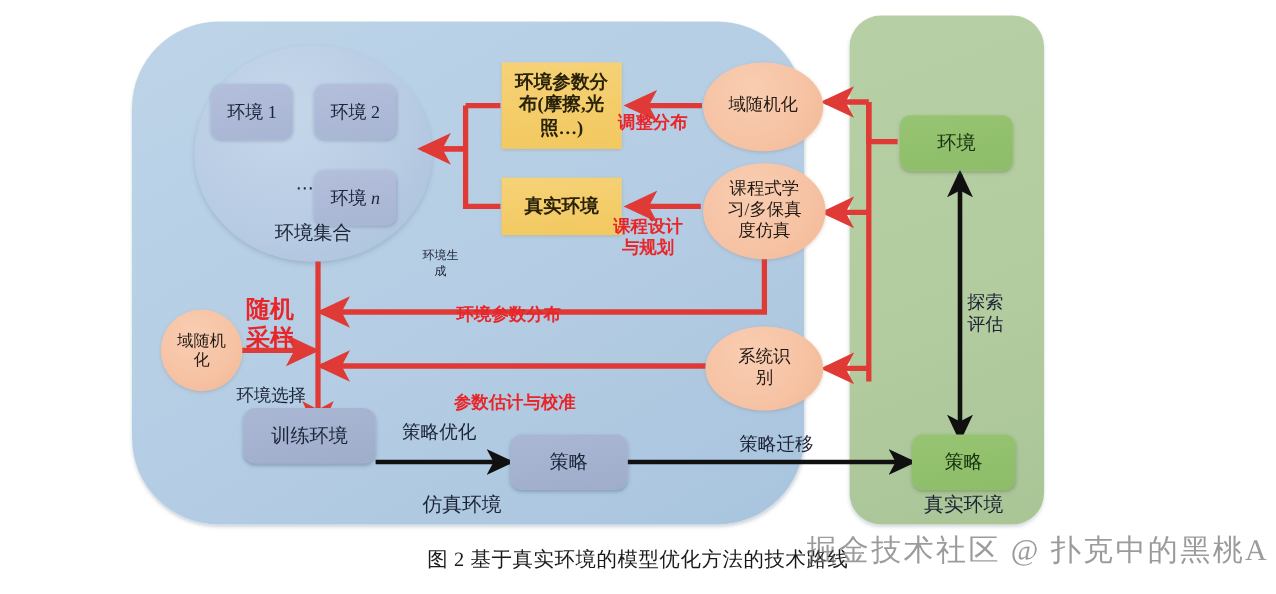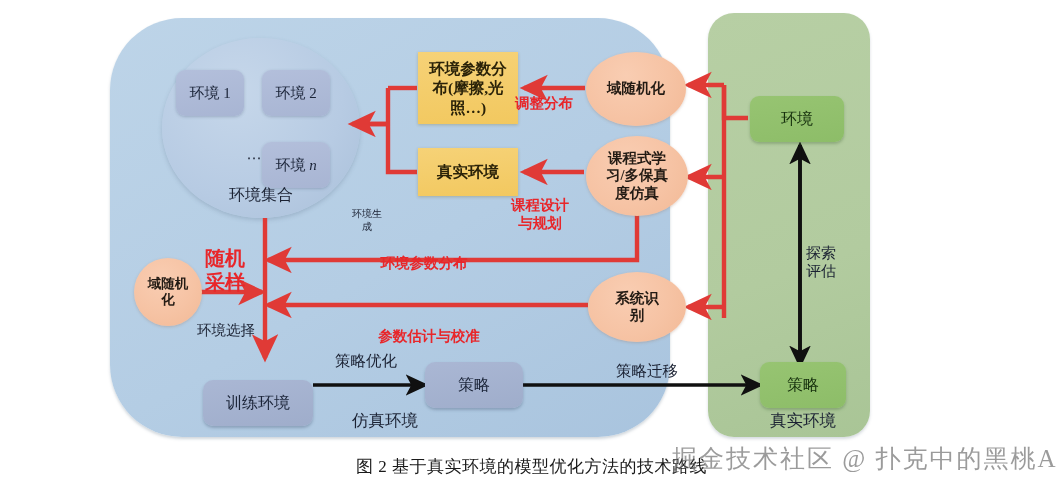--- a/index.html
+++ b/index.html
@@ -27,21 +27,21 @@
               border-radius:9px;color:#1b2438;font-size:15px;
               box-shadow:0 1px 3px rgba(70,85,115,.3);}
   .bx-yellow{background:linear-gradient(175deg,#f6d277 0%,#f2c85f 100%);
              color:#2a2208;font-size:15.5px;font-weight:700;
              box-shadow:0 1px 3px rgba(120,95,20,.3);}
   .bx-green{background:linear-gradient(170deg,#97c472 0%,#8dbd68 100%);
             border-radius:9px;color:#16300d;font-size:16px;
             box-shadow:0 2px 3px rgba(70,105,55,.35);}
   .el-peach{background:radial-gradient(circle at 40% 32%,#f9cdb2 0%,#f6c3a4 55%,#f2b996 100%);
             border-radius:50%;color:#231b14;font-size:14.5px;line-height:1.2;
-            box-shadow:0 1px 3px rgba(150,110,85,.3);font-weight:bold;}
+            box-shadow:0 1px 3px rgba(150,110,85,.3);}
 
   .t-dark{color:#1b2233;}
   .t-red{color:#e8262a;font-weight:700;}
   .it{font-style:italic;}
 
   
   .caption{position:absolute;left:0;top:455px;width:1063px;text-align:center;
            font-size:17px;color:#1a1a1a;letter-spacing:.5px;}
   .wm-main{position:absolute;left:672px;top:442px;font-size:25px;color:#5f5f5f;
            opacity:.62;letter-spacing:2px;white-space:nowrap;}
@@ -130,42 +130,42 @@
   <div class="node el-peach" style="left:586px;top:136px;width:102px;height:80px;">
     <span style="display:block;width:74px;">课程式学习/多保真度仿真</span>
   </div>
   <div class="node el-peach" style="left:588px;top:272px;width:98px;height:70px;">
     <span style="display:block;width:46px;">系统识别</span>
   </div>
   <div class="node el-peach" style="left:134px;top:258px;width:68px;height:68px;font-size:13.5px;">
     <span style="display:block;width:42px;">域随机化</span>
   </div>
 
-  <div class="node bx-blue" style="left:203px;top:380px;width:110px;height:46px;">
+  <div class="node bx-blue" style="left:203px;top:340px;width:110px;height:46px;">
     <span>训练环境</span>
   </div>
   <div class="node bx-blue" style="left:425px;top:362px;width:98px;height:46px;">
     <span>策略</span>
   </div>
   <div class="lbl t-dark" style="left:330px;top:412px;width:110px;font-size:16.5px;">仿真环境</div>
 
   <div class="node bx-green" style="left:750px;top:96px;width:94px;height:46px;">
     <span>环境</span>
   </div>
   <div class="node bx-green" style="left:760px;top:362px;width:86px;height:46px;">
     <span>策略</span>
   </div>
   <div class="lbl t-dark" style="left:748px;top:412px;width:110px;font-size:16.5px;">真实环境</div>
   <div class="lbl t-dark" style="left:806px;top:244px;width:40px;font-size:15px;text-align:left;line-height:1.2;">探索评估</div>
 
   <div class="lbl t-dark" style="left:349px;top:160px;width:36px;font-size:10px;line-height:1.25;margin-top:48px;">环境生成</div>
 
   <div class="lbl t-red" style="left:508px;top:95px;width:72px;font-size:14.5px;">调整分布</div>
 
-  <div class="lbl t-red" style="left:510px;top:180px;width:60px;font-size:14.5px;line-height:1.25;margin-top:16px;">课程设计与规划</div>
+  <div class="lbl t-red" style="left:510px;top:180px;width:60px;font-size:14.5px;line-height:1.25;">课程设计与规划</div>
 
   <div class="lbl t-red" style="left:203px;top:246px;width:44px;font-size:20px;line-height:1.2;">随机采样</div>
 
   <div class="lbl t-red" style="left:349px;top:255px;width:150px;font-size:14.5px;">环境参数分布</div>
 
   <div class="lbl t-red" style="left:349px;top:328px;width:160px;font-size:14.5px;">参数估计与校准</div>
 
   <div class="lbl t-dark" style="left:186px;top:322px;width:80px;font-size:14.5px;">环境选择</div>
 
   <div class="lbl t-dark" style="left:318px;top:352px;width:96px;font-size:15.5px;">策略优化</div>

